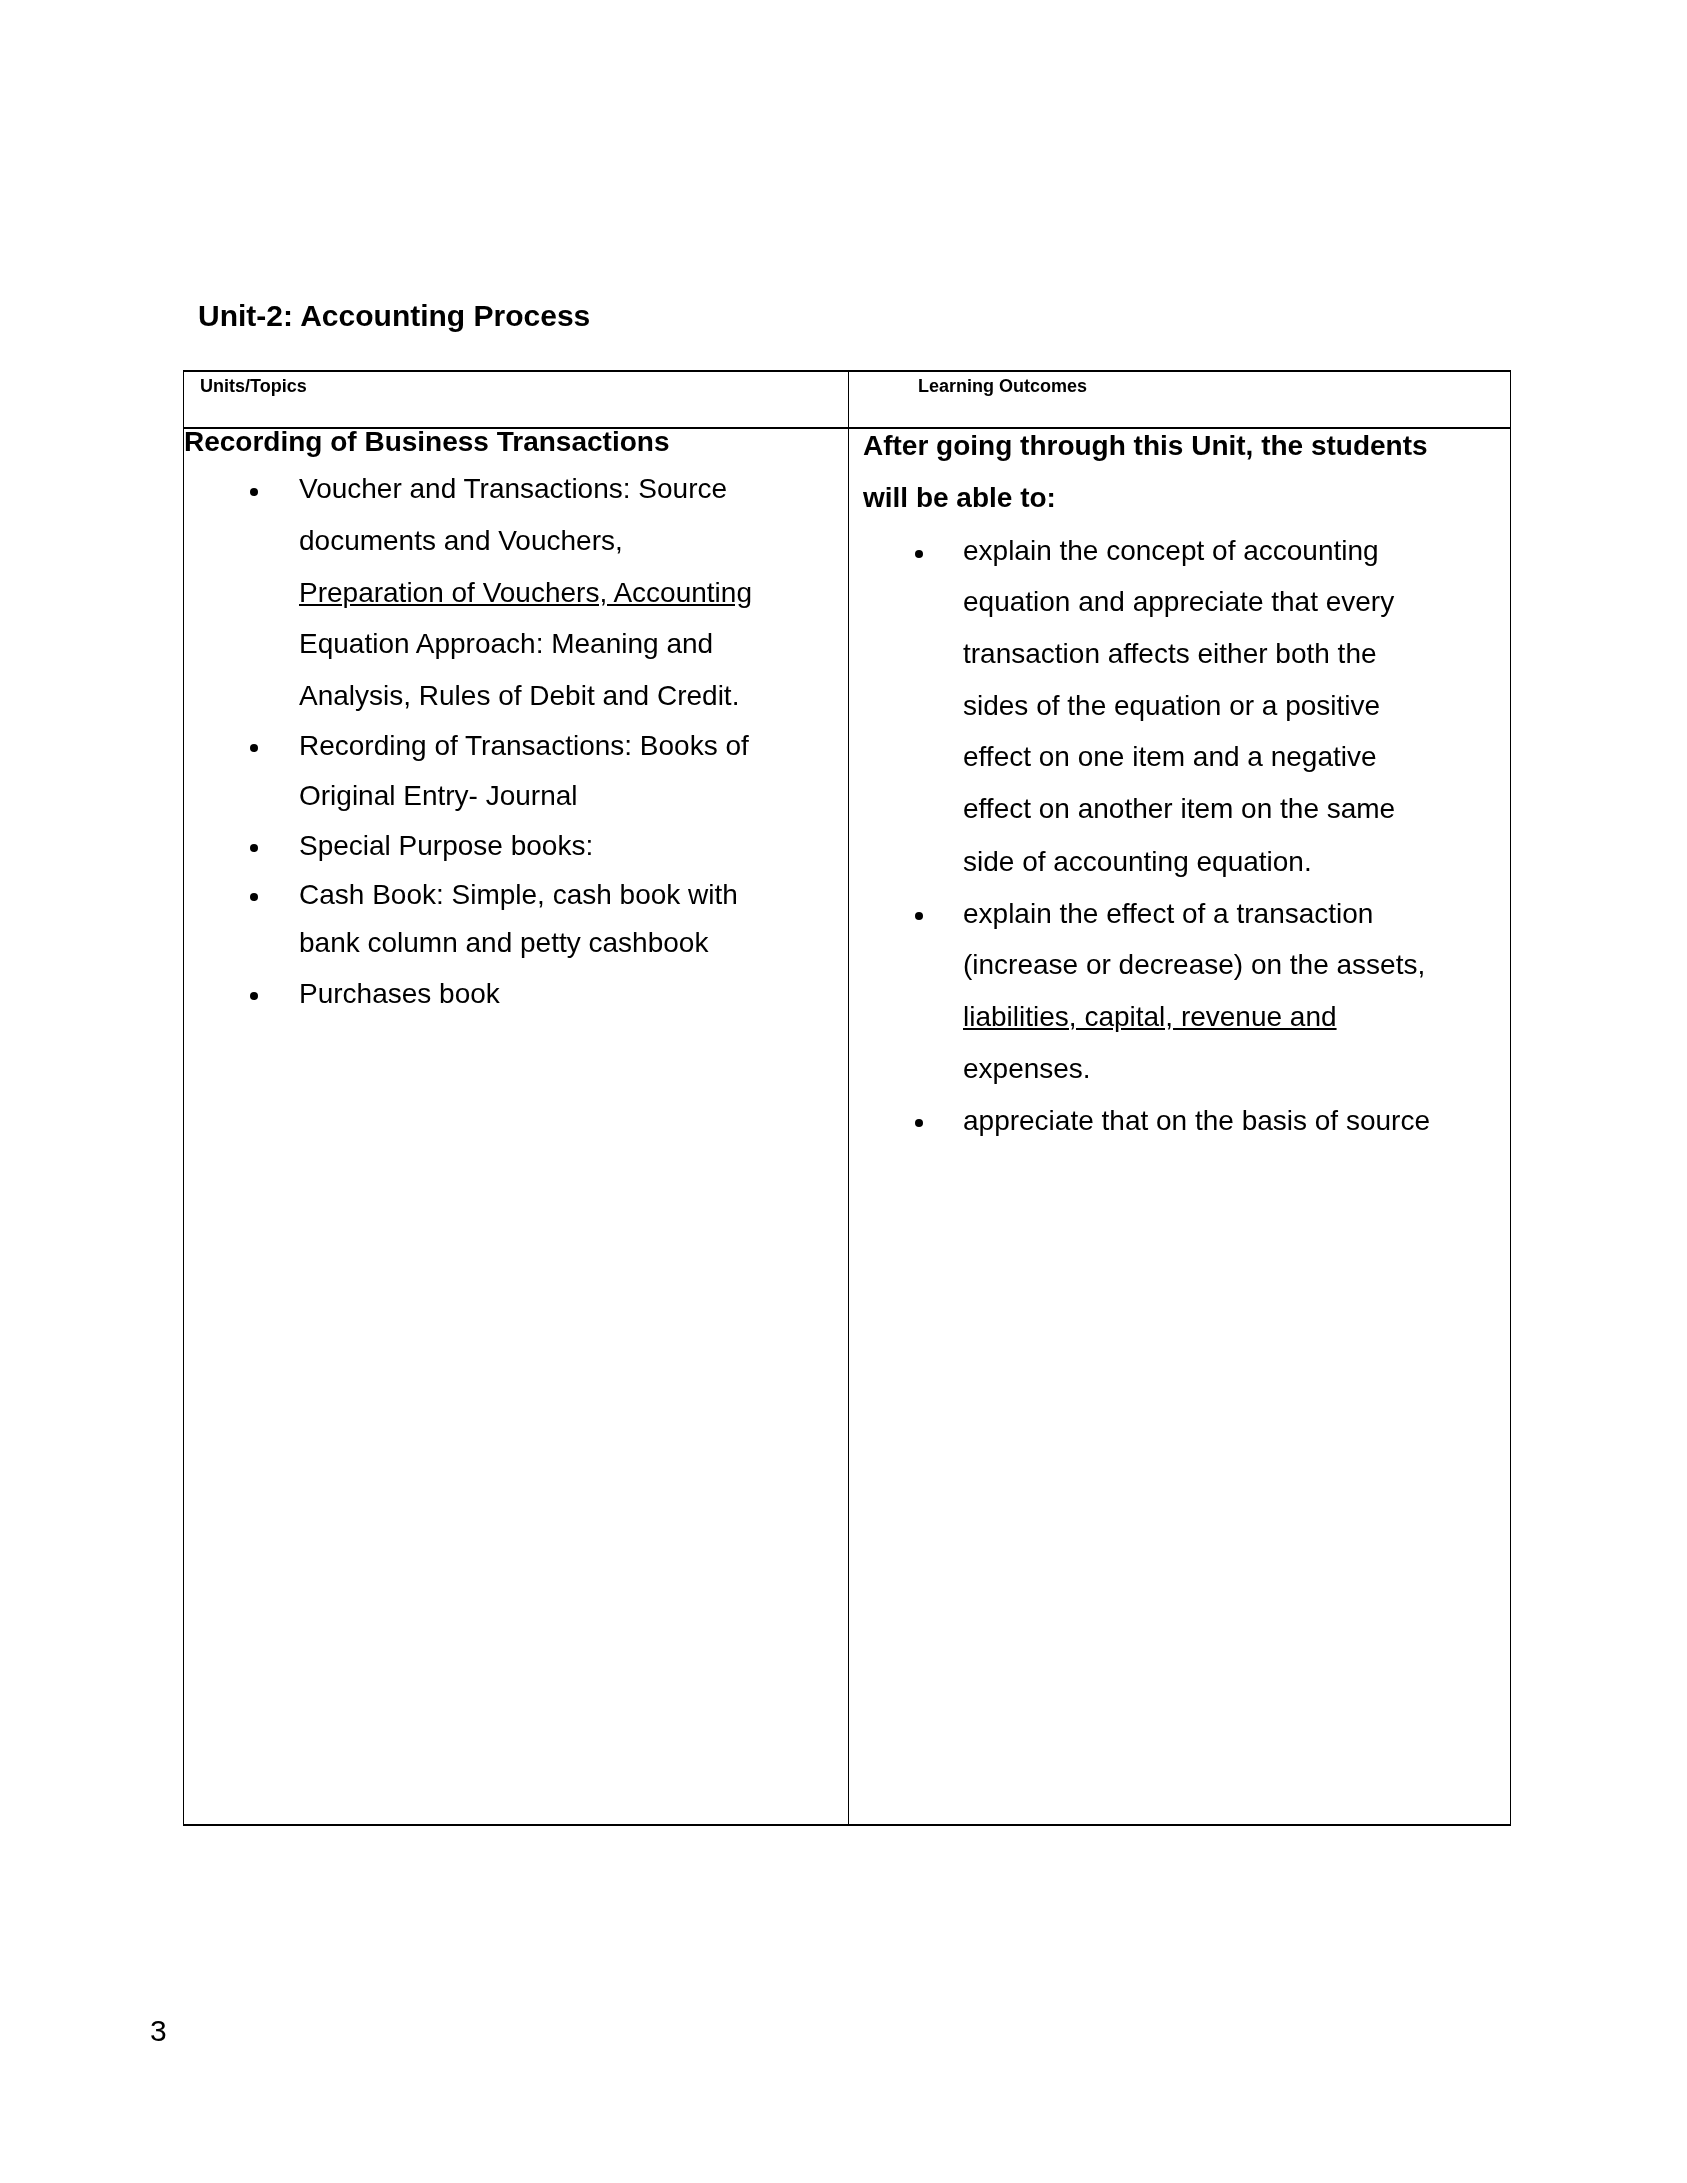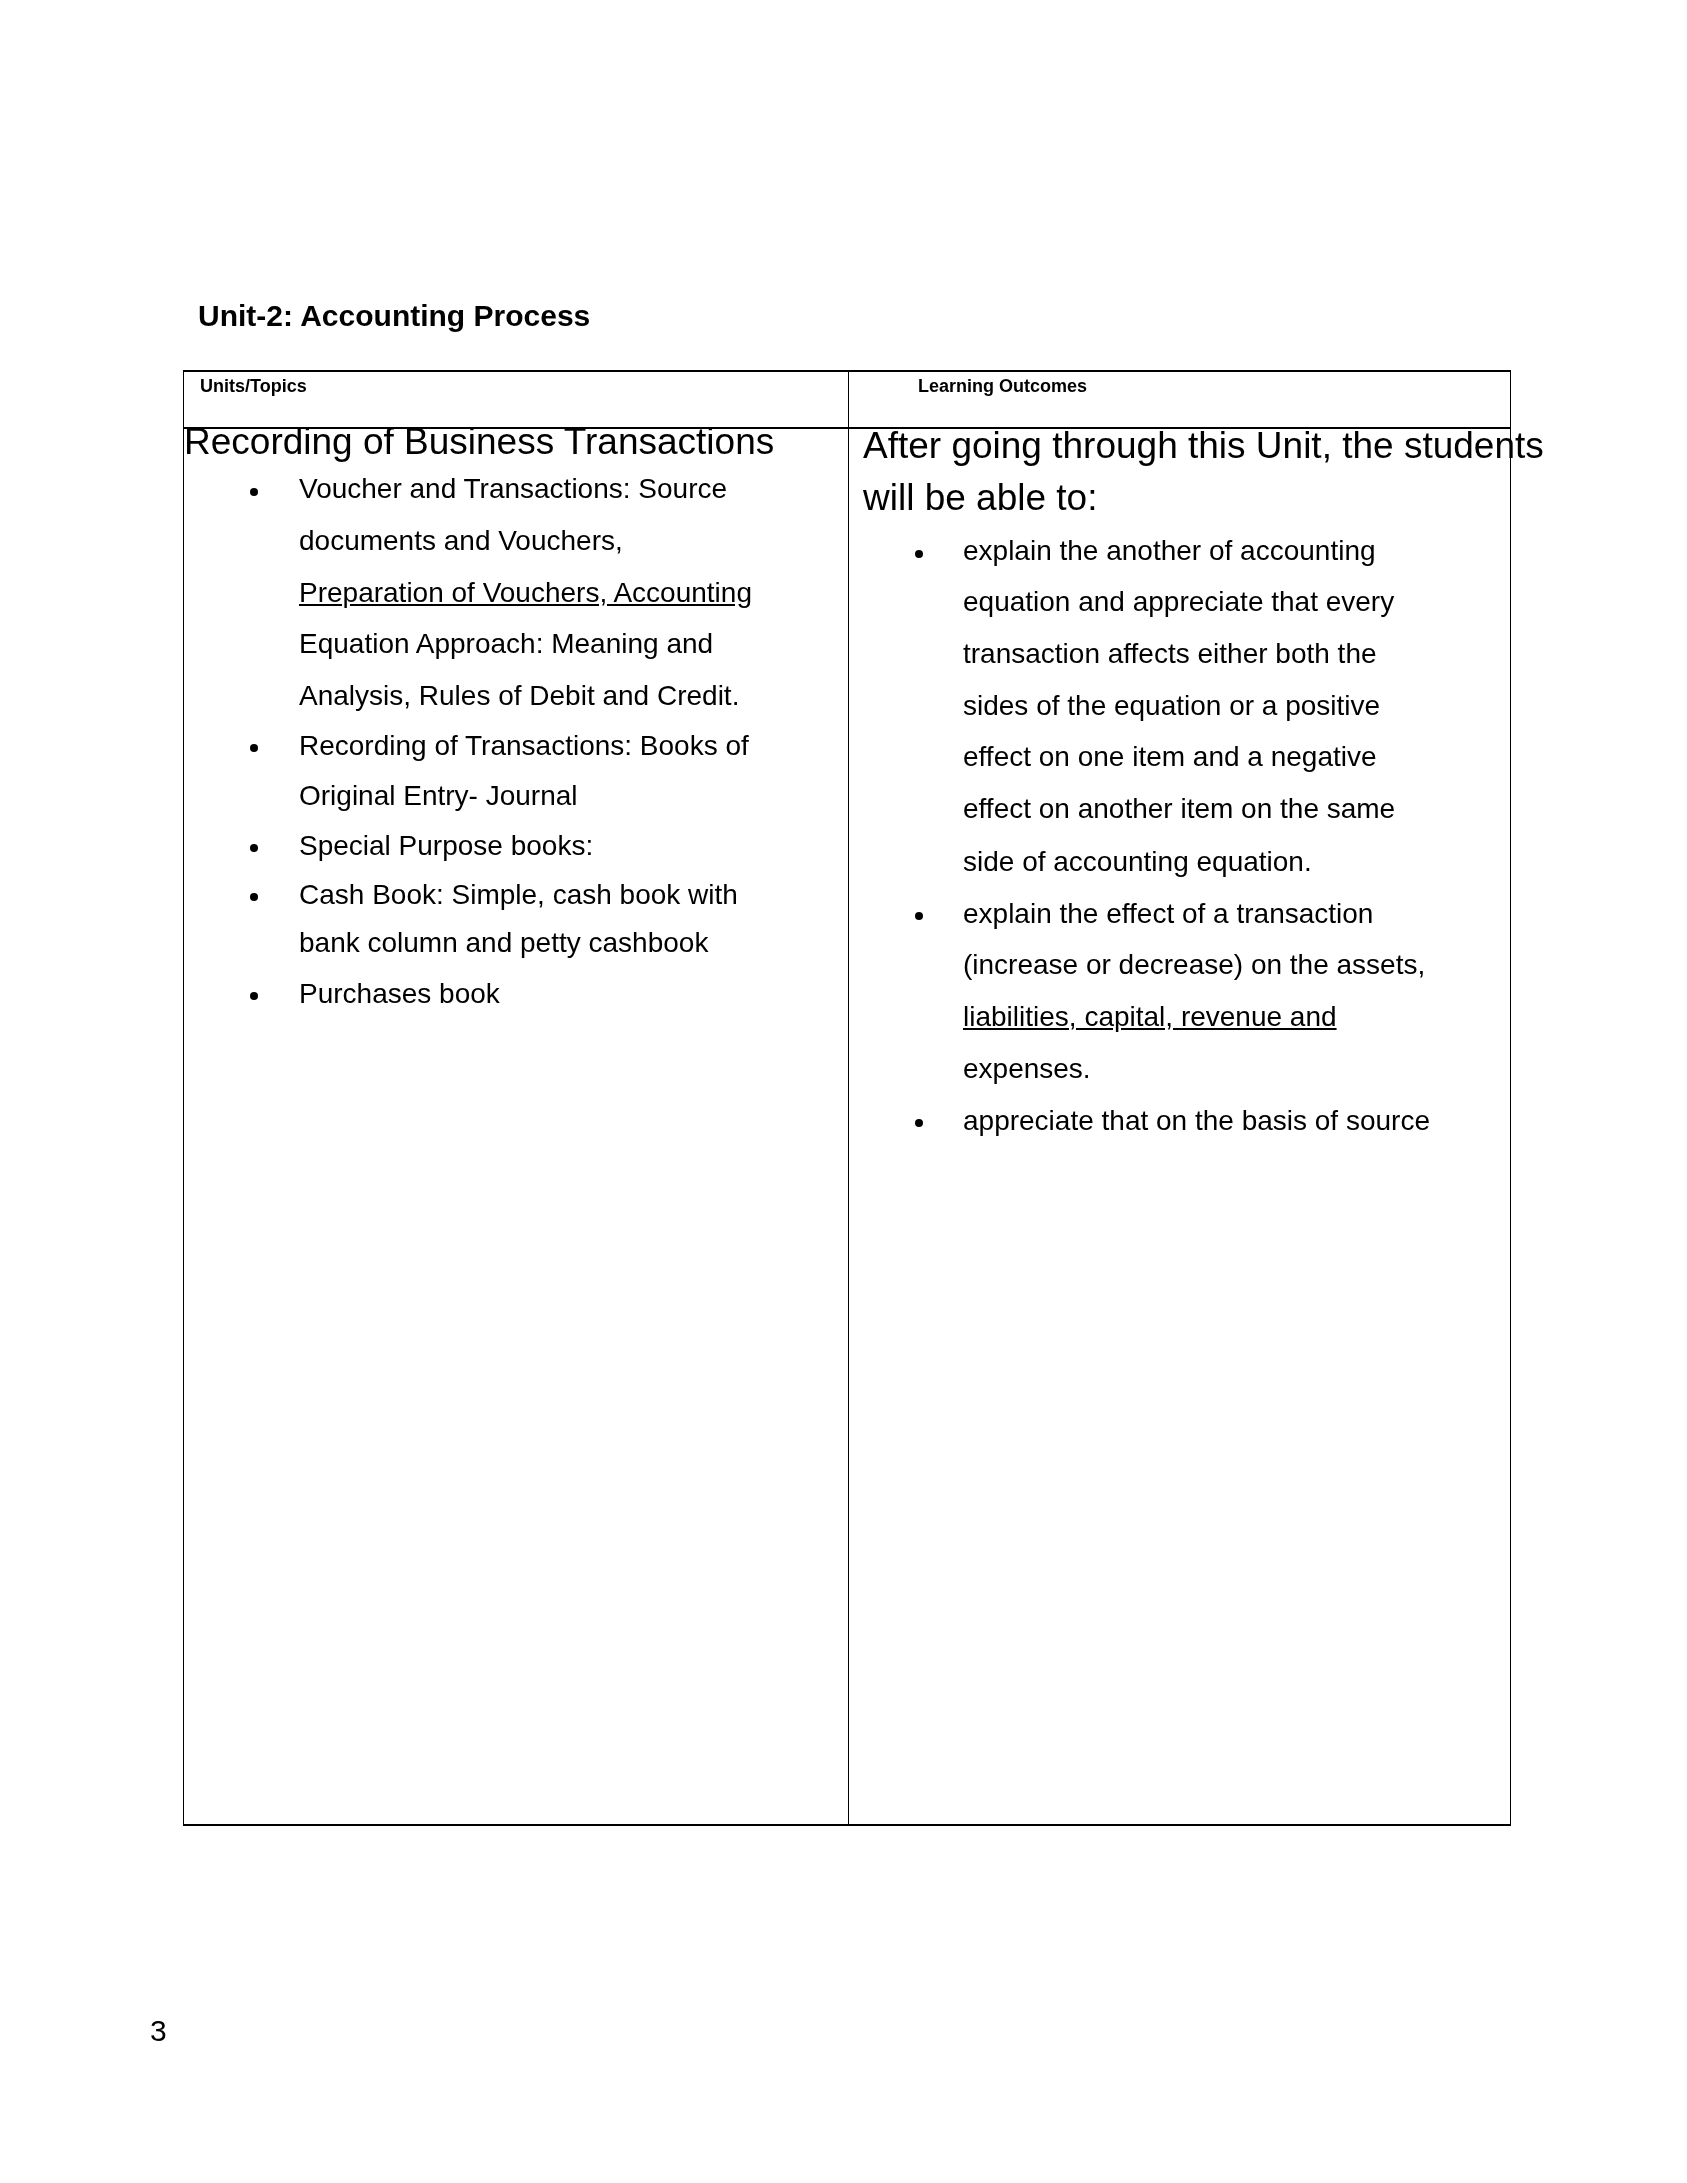--- a/index.html
+++ b/index.html
@@ -5,21 +5,21 @@
   html, body { margin: 0; padding: 0; background: #ffffff; }
   body { width: 1687px; height: 2183px; position: relative; overflow: hidden;
          font-family: "Liberation Sans", sans-serif; color: #000000; }
   .abs { position: absolute; white-space: nowrap; }
   .title { left: 198px; top: 299px; font-size: 30px; font-weight: bold; line-height: 34px; }
   .tbl { position: absolute; left: 183px; top: 370px; width: 1328px; height: 1456px;
          border: 1.3px solid #000; border-top-width: 2px; border-bottom-width: 2.6px; box-sizing: border-box; }
   .vdiv { position: absolute; left: 848px; top: 370px; width: 1.3px; height: 1456px; background: #000; }
   .hdiv { position: absolute; left: 183px; top: 427px; width: 1328px; height: 2px; background: #000; }
   .hdr { font-size: 18px; font-weight: bold; line-height: 26.5px; top: 373px; }
-  .sect { font-size: 37px; font-weight: normal; line-height: 30px; }
+  .sect { font-size: 28px; font-weight: bold; line-height: 30px; }
   .line { font-size: 28px; line-height: 30px; }
   .bullet { position: absolute; width: 8px; height: 8px; border-radius: 50%; background: #000; }
   .pagenum { left: 150px; top: 2014px; font-size: 30px; line-height: 33px; }
 </style>
 </head>
 <body>
 
 <div>
 
   <div class="abs title">Unit-2: Accounting Process</div>
@@ -56,21 +56,21 @@
     <span class="bullet" style="left:250px; top:992px;"></span>
     <div class="abs line" style="left:299px; top:979px;">Purchases book</div>
   </div>
 
   <div class="abs sect" style="left:863px; top:431px;">After going through this Unit, the students</div>
   <div class="abs sect" style="left:863px; top:483px;">will be able to:</div>
 
   <div>
 
     <span class="bullet" style="left:915px; top:550px;"></span>
-    <div class="abs line" style="left:963px; top:536px;">explain the another of accounting</div>
+    <div class="abs line" style="left:963px; top:536px;">explain the concept of accounting</div>
     <div class="abs line" style="left:963px; top:587px;">equation and appreciate that every</div>
     <div class="abs line" style="left:963px; top:639px;">transaction affects either both the</div>
     <div class="abs line" style="left:963px; top:691px;">sides of the equation or a positive</div>
     <div class="abs line" style="left:963px; top:742px;">effect on one item and a negative</div>
     <div class="abs line" style="left:963px; top:794px;">effect on another item on the same</div>
     <div class="abs line" style="left:963px; top:847px;">side of accounting equation.</div>
 
     <span class="bullet" style="left:915px; top:912px;"></span>
     <div class="abs line" style="left:963px; top:899px;">explain the effect of a transaction</div>
     <div class="abs line" style="left:963px; top:950px;">(increase or decrease) on the assets,</div>

